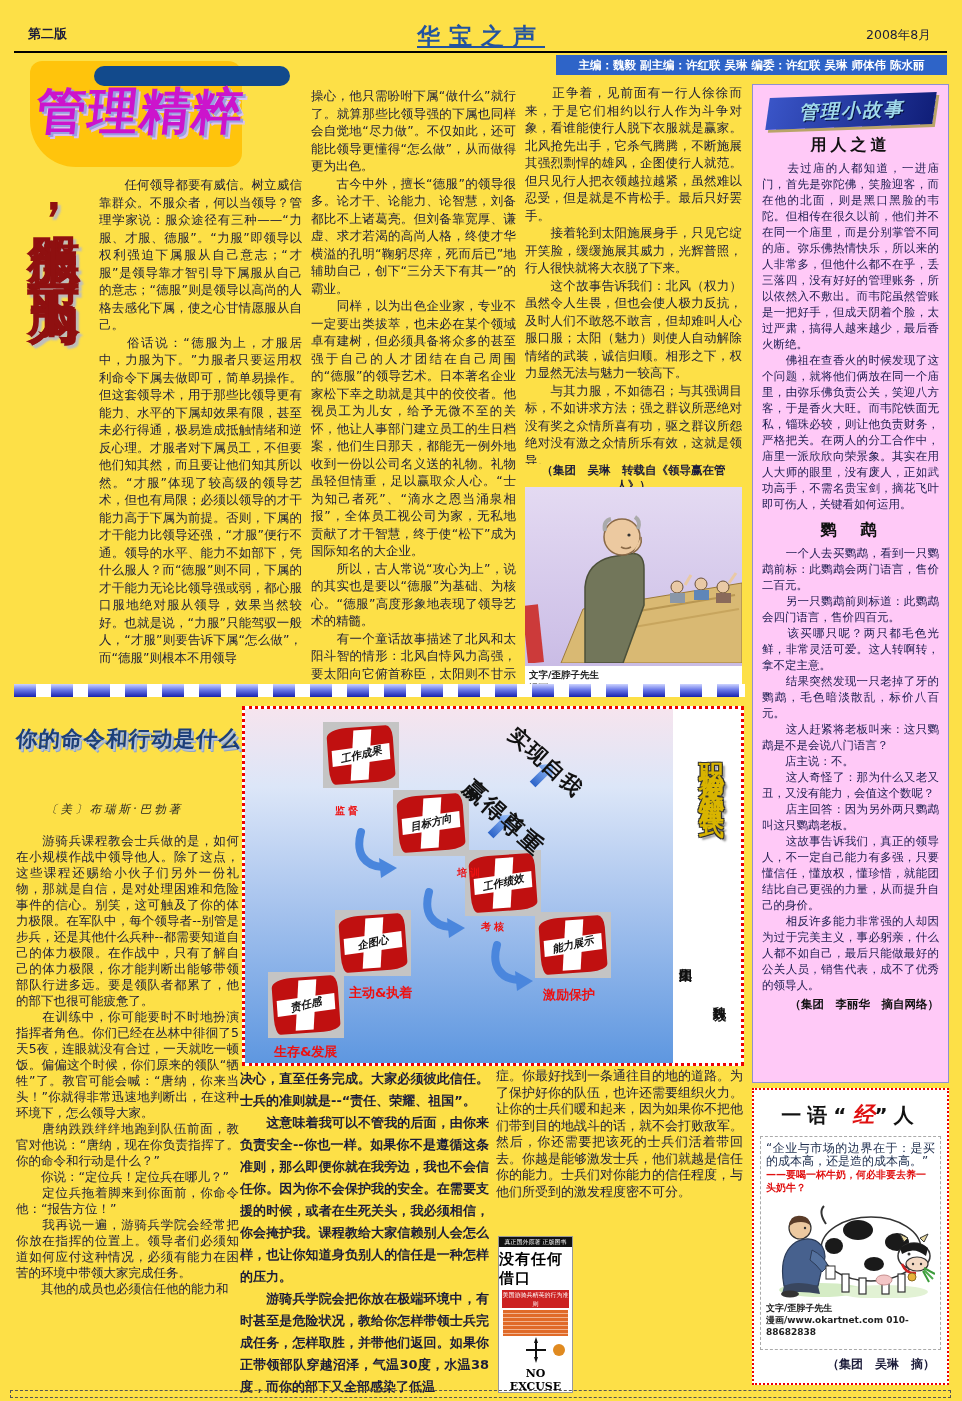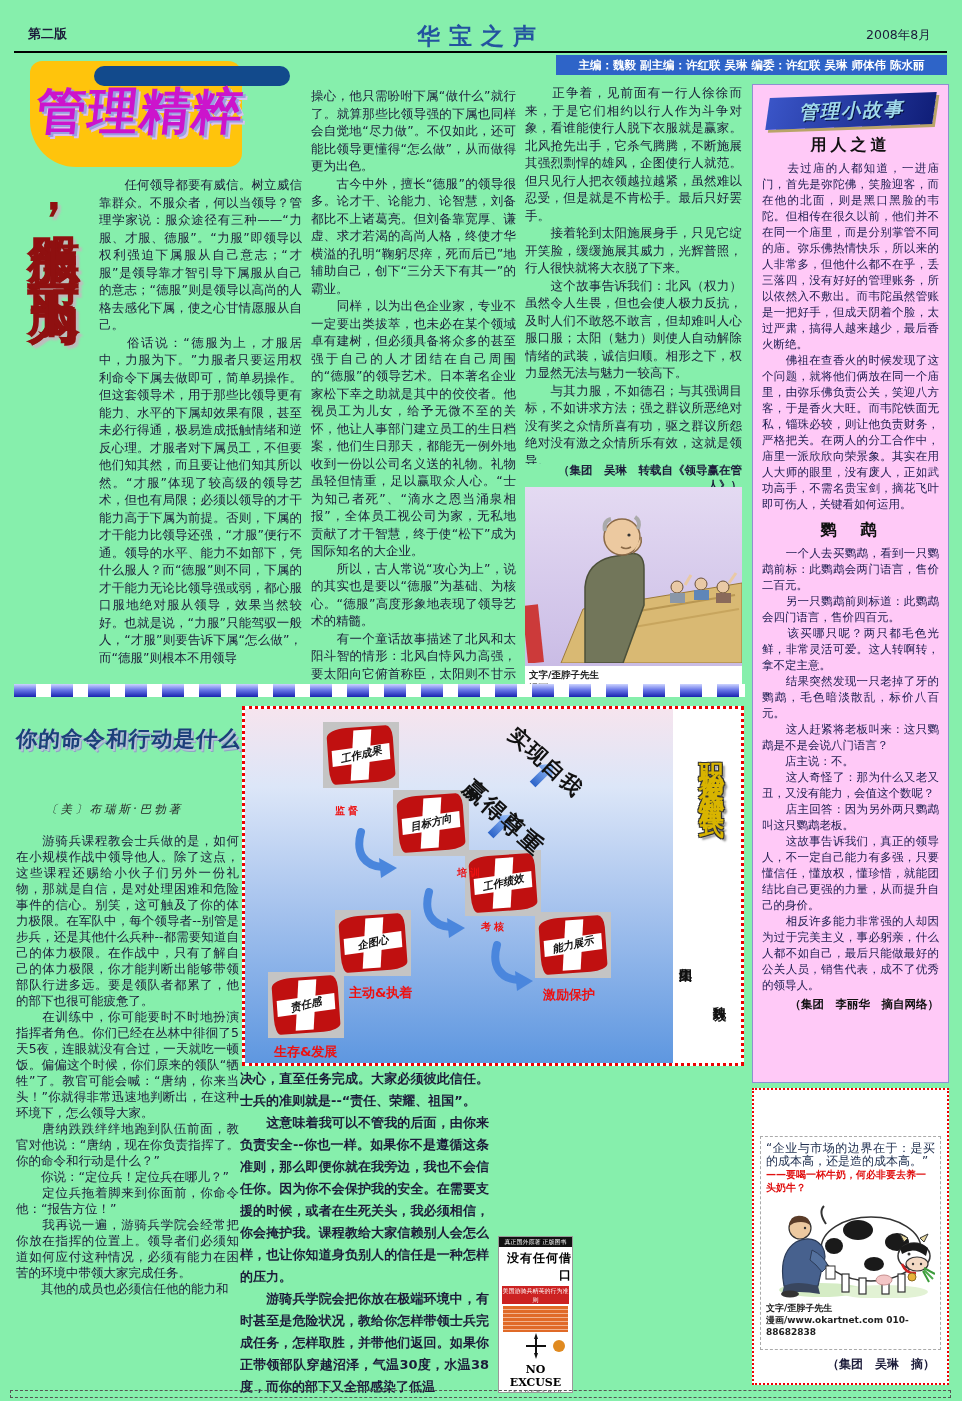--- a/index.html
+++ b/index.html
@@ -1,16 +1,16 @@
 <!DOCTYPE html>
 <html><head>
 <meta charset="utf-8">
 <style>
   html,body{margin:0;padding:0;background:#e8e8e8;}
-  .page{position:relative;width:962px;height:1401px;background:#86efac;margin:0 auto;
+  .page{position:relative;width:962px;height:1401px;background:#fde047;margin:0 auto;
         font-family:"DejaVu Sans",sans-serif;color:#1c1c3a;overflow:hidden;}
   .abs{position:absolute;}
   .jt{text-align:justify;white-space:pre-line;overflow:hidden;}
   .b{font-weight:bold;text-align:center;}
   
   .masthead{font-family:"DejaVu Serif",serif;font-weight:bold;color:#23539f;font-size:23px;letter-spacing:9px;}
   .rule{background:#000;}
   .editorbar{background:#2e64c8;color:#fff;font-size:11.5px;font-weight:bold;line-height:20px;text-align:center;}
   
   .yellowpad{background:#ffc40c;border-radius:12px 14px 14px 46px;}
@@ -63,35 +63,35 @@
   
   .quotebox{border:2px dotted #ee0000;background:#fff;box-sizing:border-box;}
   .qtitle{font-size:20px;font-weight:bold;color:#111;letter-spacing:6px;text-align:center;}
   .qred{color:#e01010;font-size:22px;font-style:italic;letter-spacing:0;}
   .qinner{border:1px dashed #aaa;box-sizing:border-box;padding:5px;}
   .qtext{font-size:12px;line-height:13px;font-weight:normal;color:#203050;text-align:justify;}
   .qredline{font-size:10px;line-height:13px;font-weight:bold;color:#e01010;}
   
   .book{background:#fff;border:1px solid #999;box-sizing:border-box;overflow:hidden;}
   .bk-top{background:#111;color:#fff;font-size:6px;text-align:center;line-height:10px;height:10px;}
-  .bk-title{font-size:12px;font-weight:bold;text-align:right;color:#000;margin-top:3px;letter-spacing:1px;}
+  .bk-title{font-size:15px;font-weight:bold;text-align:left;color:#000;margin-top:3px;letter-spacing:1px;}
   .bk-red{background:#cc2222;color:#fff;font-size:6px;text-align:center;line-height:9px;margin:2px 3px;}
   .bk-orange{margin:1px 4px;height:26px;background:repeating-linear-gradient(180deg,#e06a28 0 3px,#f2b38e 3px 4px);}
   .bk-en{font-family:"DejaVu Serif",serif;font-weight:bold;font-size:11px;text-align:center;color:#000;}
   .bk-sub{font-size:5.5px;letter-spacing:2px;text-align:center;color:#333;}
   .bk-note{font-size:5px;text-align:center;color:#555;}
   .battr{font-size:12px;font-weight:bold;text-align:right;color:#111;line-height:20px;}
 </style>
 </head>
 <body>
 
 <div class="page">
 
   <div class="abs" style="left:28px;top:25px;font-size:13px;font-weight:bold;">第二版</div>
-  <div class="abs masthead" style="left:50%;top:21px;transform:translateX(-50%);">华宝之声</div>
+  <div class="abs masthead" style="left:50%;top:21px;transform:translateX(-50%);text-decoration:underline;">华宝之声</div>
   <div class="abs" style="left:866px;top:27px;font-size:12.5px;">2008年8月</div>
   <div class="abs rule" style="left:14px;top:51px;width:933px;height:2px;"></div>
   <div class="abs editorbar" style="left:556px;top:55px;width:391px;height:20px;">主编：魏毅  副主编：许红联 吴琳  编委：许红联 吴琳 师体伟 陈水丽</div>
 
   <div class="abs yellowpad" style="left:30px;top:61px;width:212px;height:106px;"></div>
   <div class="abs bluebar" style="left:94px;top:66px;width:196px;height:20px;"></div>
   <div class="abs bigtitle" style="left:36px;top:78px;">管理精粹</div>
 
   <div class="abs vhead" style="left:20px;top:196px;height:482px;">德服为上，力服为下</div>
 
@@ -99,21 +99,21 @@
 　　俗话说：“德服为上，才服居中，力服为下。”力服者只要运用权利命令下属去做即可，简单易操作。但这套领导术，用于那些比领导更有能力、水平的下属却效果有限，甚至未必行得通，极易造成抵触情绪和逆反心理。才服者对下属员工，不但要他们知其然，而且要让他们知其所以然。“才服”体现了较高级的领导艺术，但也有局限；必须以领导的才干能力高于下属为前提。否则，下属的才干能力比领导还强，“才服”便行不通。领导的水平、能力不如部下，凭什么服人？而“德服”则不同，下属的才干能力无论比领导强或弱，都心服口服地绝对服从领导，效果当然较好。也就是说，“力服”只能驾驭一般人，“才服”则要告诉下属“怎么做”，而“德服”则根本不用领导</div>
   <div class="abs topcol jt" style="left:311px;top:87px;width:205px;height:594px;">操心，他只需吩咐下属“做什么”就行了。就算那些比领导强的下属也同样会自觉地“尽力做”。不仅如此，还可能比领导更懂得“怎么做”，从而做得更为出色。
 　　古今中外，擅长“德服”的领导很多。论才干、论能力、论智慧，刘备都比不上诸葛亮。但刘备靠宽厚、谦虚、求才若渴的高尚人格，终使才华横溢的孔明“鞠躬尽瘁，死而后已”地辅助自己，创下“三分天下有其一”的霸业。
 　　同样，以为出色企业家，专业不一定要出类拔萃，也未必在某个领域卓有建树，但必须具备将众多的甚至强于自己的人才团结在自己周围的“德服”的领导艺术。日本著名企业家松下幸之助就是其中的佼佼者。他视员工为儿女，给予无微不至的关怀，他让人事部门建立员工的生日档案，他们生日那天，都能无一例外地收到一份以公司名义送的礼物。礼物虽轻但情重，足以赢取众人心。“士为知己者死”、“滴水之恩当涌泉相报”，全体员工视公司为家，无私地贡献了才干智慧，终于使“松下”成为国际知名的大企业。
 　　所以，古人常说“攻心为上”，说的其实也是要以“德服”为基础、为核心。“德服”高度形象地表现了领导艺术的精髓。
 　　有一个童话故事描述了北风和太阳斗智的情形：北风自恃风力高强，要太阳向它俯首称臣，太阳则不甘示弱，于是双方争论不休。</div>
   <div class="abs topcol jt" style="left:525px;top:84px;width:217px;height:380px;">　　正争着，见前面有一行人徐徐而来，于是它们相约以行人作为斗争对象，看谁能使行人脱下衣服就是赢家。北风抢先出手，它杀气腾腾，不断施展其强烈剽悍的雄风，企图使行人就范。但只见行人把衣领越拉越紧，虽然难以忍受，但是就是不肯松手。最后只好罢手。
 　　接着轮到太阳施展身手，只见它绽开笑脸，缓缓施展其威力，光辉普照，行人很快就将大衣脱了下来。
 　　这个故事告诉我们：北风（权力）虽然令人生畏，但也会使人极力反抗，及时人们不敢怒不敢言，但却难叫人心服口服；太阳（魅力）则使人自动解除情绪的武装，诚信归顺。相形之下，权力显然无法与魅力一较高下。
 　　与其力服，不如德召；与其强调目标，不如讲求方法；强之群议所恶绝对没有奖之众情所喜有功，驱之群议所怨绝对没有激之众情所乐有效，这就是领导。</div>
-  <div class="abs b" style="left:525px;top:463px;width:217px;font-size:11.5px;text-align:right;">（集团　吴琳　转载自《领导赢在管人》）</div>
+  <div class="abs b" style="left:525px;top:463px;width:217px;font-size:11.5px;">（集团　吴琳　转载自《领导赢在管人》）</div>
 
   <div class="abs cartoon1" style="left:525px;top:487px;width:217px;height:209px;">
     <svg class="abs" style="left:0;top:0;" width="217" height="176" viewBox="0 0 217 176">
       <rect x="0" y="118" width="16" height="58" fill="#cc3a3a" transform="rotate(-6 8 147)"></rect>
       <polygon points="58,122 217,96 217,176 36,176" fill="#d9b973" stroke="#9c7a3a" stroke-width="1"></polygon>
       <line x1="66" y1="132" x2="210" y2="108" stroke="#b99752" stroke-width="2"></line>
       <line x1="74" y1="146" x2="214" y2="122" stroke="#c7a55e" stroke-width="2"></line>
       <circle cx="152" cy="100" r="6" fill="#e9c9a5" stroke="#6b5138" stroke-width="1"></circle>
       <rect x="145" y="106" width="15" height="10" fill="#8a97a8"></rect>
       <line x1="160" y1="98" x2="166" y2="88" stroke="#e9c9a5" stroke-width="3"></line>
@@ -240,39 +240,43 @@
     <div class="abs goal" style="left:232px;top:64px;font-size:23px;">赢得尊重</div>
 
     <div class="abs goldv" style="left:450px;top:34px;height:290px;">职场发展心智模式</div>
     <div class="abs sigv" style="left:432px;top:248px;">集团</div>
     <div class="abs sigv" style="left:466px;top:286px;">魏毅</div>
   </div>
 
   <div class="abs btext jt" style="left:240px;top:1068px;width:249px;height:328px;font-size:13px;line-height:22px;font-weight:bold;">决心，直至任务完成。大家必须彼此信任。士兵的准则就是--“责任、荣耀、祖国”。
 　　这意味着我可以不管我的后面，由你来负责安全--你也一样。如果你不是遵循这条准则，那么即便你就在我旁边，我也不会信任你。因为你不会保护我的安全。在需要支援的时候，或者在生死关头，我必须相信，你会掩护我。课程教给大家信赖别人会怎么样，也让你知道身负别人的信任是一种怎样的压力。
 　　游骑兵学院会把你放在极端环境中，有时甚至是危险状况，教给你怎样带领士兵完成任务，怎样取胜，并带他们返回。如果你正带领部队穿越沼泽，气温30度，水温38度，而你的部下又全部感染了低温</div>
+  <div class="abs btext jt" style="left:496px;top:1068px;width:247px;height:150px;font-size:13px;line-height:16.5px;">症。你最好找到一条通往目的地的道路。为了保护好你的队伍，也许还需要组织火力。让你的士兵们暖和起来，因为如果你不把他们带到目的地战斗的话，就不会打败敌军。然后，你还需要把该死的士兵们活着带回去。你越是能够激发士兵，他们就越是信任你的能力。士兵们对你能力的信任程度，与他们所受到的激发程度密不可分。</div>
 
   <div class="abs book" style="left:498px;top:1236px;width:75px;height:157px;">
     <div class="bk-top">真正国外原著  正版图书</div>
     <div class="bk-title">没有任何借口</div>
     <div class="bk-red">美国游骑兵精英的行为准则</div>
     <div class="bk-orange"></div>
     <svg width="75" height="26" viewBox="0 0 75 26">
       <line x1="37" y1="3" x2="37" y2="23" stroke="#111" stroke-width="2"></line>
       <line x1="27" y1="13" x2="47" y2="13" stroke="#111" stroke-width="2"></line>
       <polygon points="37,0 39,6 35,6" fill="#111"></polygon>
         <polygon points="37,26 39,20 35,20" fill="#111"></polygon>
       <circle cx="60" cy="13" r="6" fill="#e08a20"></circle>
     </svg>
     <div class="bk-en">NO EXCUSE</div>
     <div class="bk-sub">LEADERSHIP</div>
     <div class="bk-note">LESSONS FROM THE U.S. ARMY'S ELITE RANGERS</div>
   </div>
 
   <div class="abs quotebox" style="left:752px;top:1088px;width:197px;height:297px;">
+    <div class="qtitle" style="margin-top:10px;">
+      <span>一语</span><span>“</span><span class="qred">经</span><span>”</span><span>人</span>
+    </div>
     <div class="qinner" style="position:absolute;left:6px;top:46px;width:181px;height:214px;">
       <div class="qtext">“企业与市场的边界在于：是买的成本高，还是造的成本高。”</div>
       <div class="qredline">——要喝一杯牛奶，何必非要去养一头奶牛？</div>
       <svg width="169" height="104" viewBox="0 0 169 104">
         <ellipse cx="55" cy="96" rx="42" ry="7" fill="#d5ecc5"></ellipse>
         <ellipse cx="118" cy="98" rx="44" ry="7" fill="#e2f2d4"></ellipse>
         <path d="M60,30 Q52,18 58,12" fill="none" stroke="#333" stroke-width="2"></path>
         <ellipse cx="105" cy="55" rx="50" ry="32" fill="#fff" stroke="#333" stroke-width="1.5"></ellipse>
         <rect x="76" y="80" width="7" height="18" fill="#fff" stroke="#333" stroke-width="1.2"></rect>
         <rect x="93" y="84" width="7" height="16" fill="#fff" stroke="#333" stroke-width="1.2"></rect>

